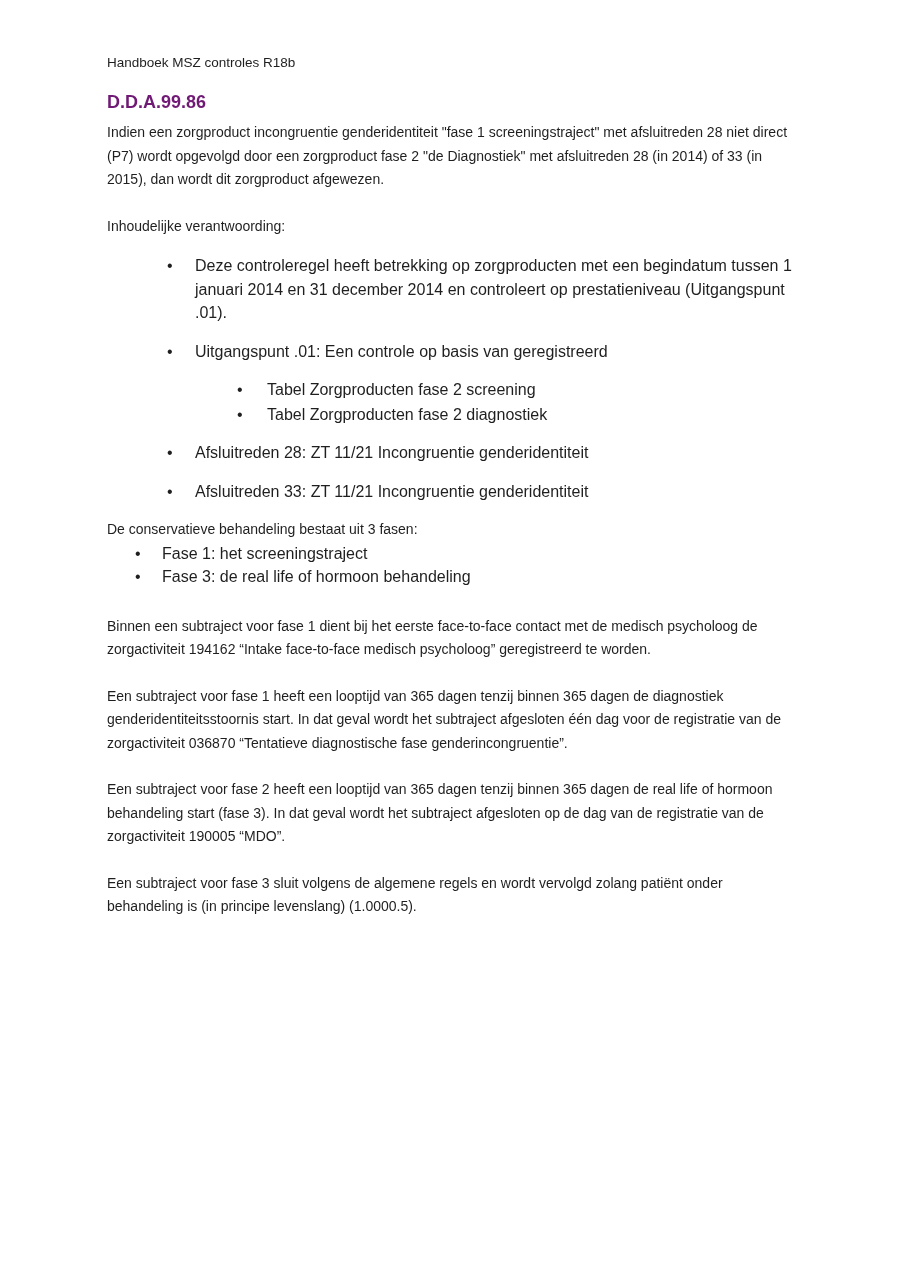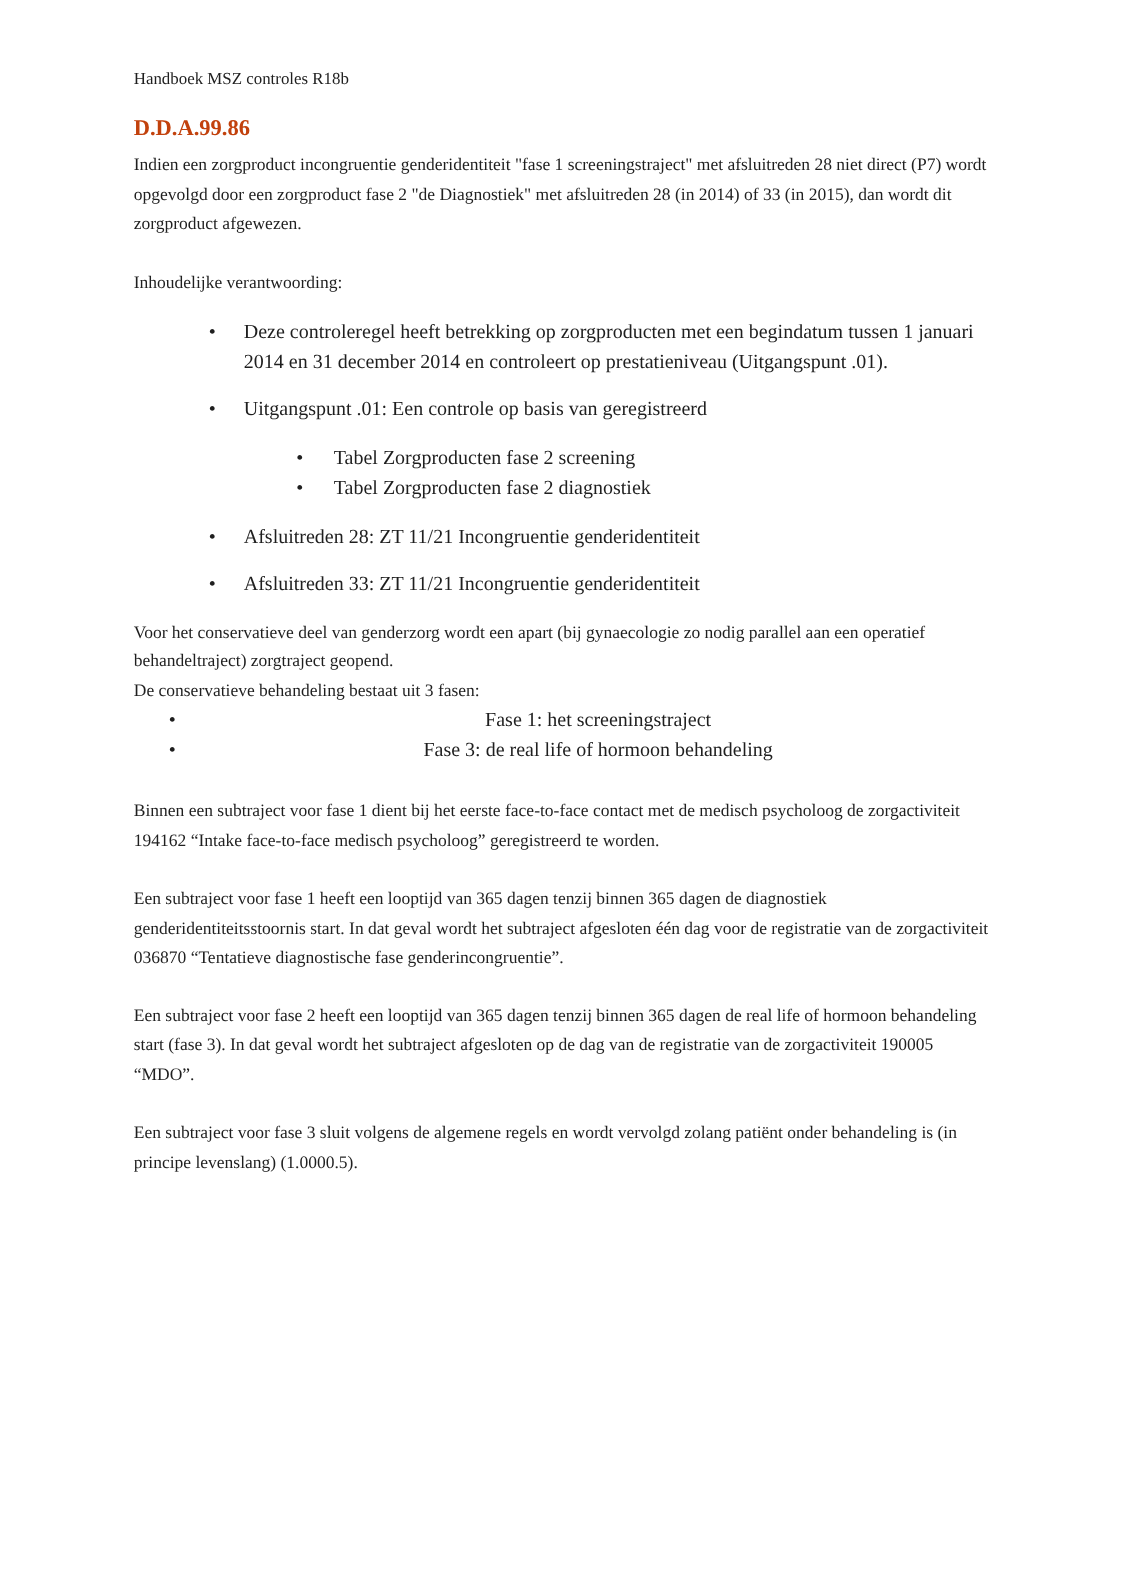--- a/index.html
+++ b/index.html
@@ -3,34 +3,34 @@
 <meta charset="utf-8">
 <style>
   html, body { margin: 0; padding: 0; background: #ffffff; }
   .page {
     position: relative;
     width: 900px;
     height: 1046px;
     background: #ffffff;
     box-sizing: border-box;
     padding: 55px 105px 0 107px;
-    font-family: Liberation Serif, serif;
+    font-family: Liberation Sans, sans-serif;
     color: #1f1f1f;
     overflow: hidden;
   }
   .running-header {
     font-size: 13.5px;
     line-height: 16px;
     margin-bottom: 21px;
   }
   .title {
     font-size: 18px;
     line-height: 20px;
     font-weight: 700;
-    color: #c2410c;
+    color: #701a75;
     margin: 0 0 9px 0;
   }
   .para {
     font-size: 14px;
     line-height: 23.5px;
     margin: 0 0 23px 0;
   }
   .para.tight { margin: 0; }
   .label {
     font-size: 14px;
@@ -71,21 +71,20 @@
   }
   ul.l2 > li::before {
     content: "\2022";
     position: absolute;
     left: 0;
     top: 0;
   }
   ul.fase {
     margin: 0 0 26px 0;
     padding-left: 28px;
-    text-align: center;
   }
   ul.fase > li {
     position: relative;
     padding-left: 27px;
     margin: 0;
   }
   ul.fase > li::before {
     content: "\2022";
     position: absolute;
     left: 0;
@@ -127,21 +126,20 @@
       <span>Uitgangspunt .01: Een controle op basis van geregistreerd</span>
       <ul class="blist l2">
         <li>Tabel Zorgproducten fase 2 screening</li>
         <li>Tabel Zorgproducten fase 2 diagnostiek</li>
       </ul>
     </li>
     <li>Afsluitreden 28: ZT 11/21 Incongruentie genderidentiteit</li>
     <li>Afsluitreden 33: ZT 11/21 Incongruentie genderidentiteit</li>
   </ul>
 
-  <p class="para tight">Voor het conservatieve deel van genderzorg wordt een apart (bij gynaecologie zo nodig parallel aan een operatief behandeltraject) zorgtraject geopend.</p>
 
   <p class="para tight">De conservatieve behandeling bestaat uit 3 fasen:</p>
 
   <ul class="blist fase">
     <li>Fase 1: het screeningstraject</li>
     <li>Fase 3: de real life of hormoon behandeling</li>
   </ul>
 
   <p class="para">Binnen een subtraject voor fase 1 dient bij het eerste face-to-face contact met de medisch psycholoog de zorgactiviteit 194162 “Intake face-to-face medisch psycholoog” geregistreerd te worden.</p>
 

